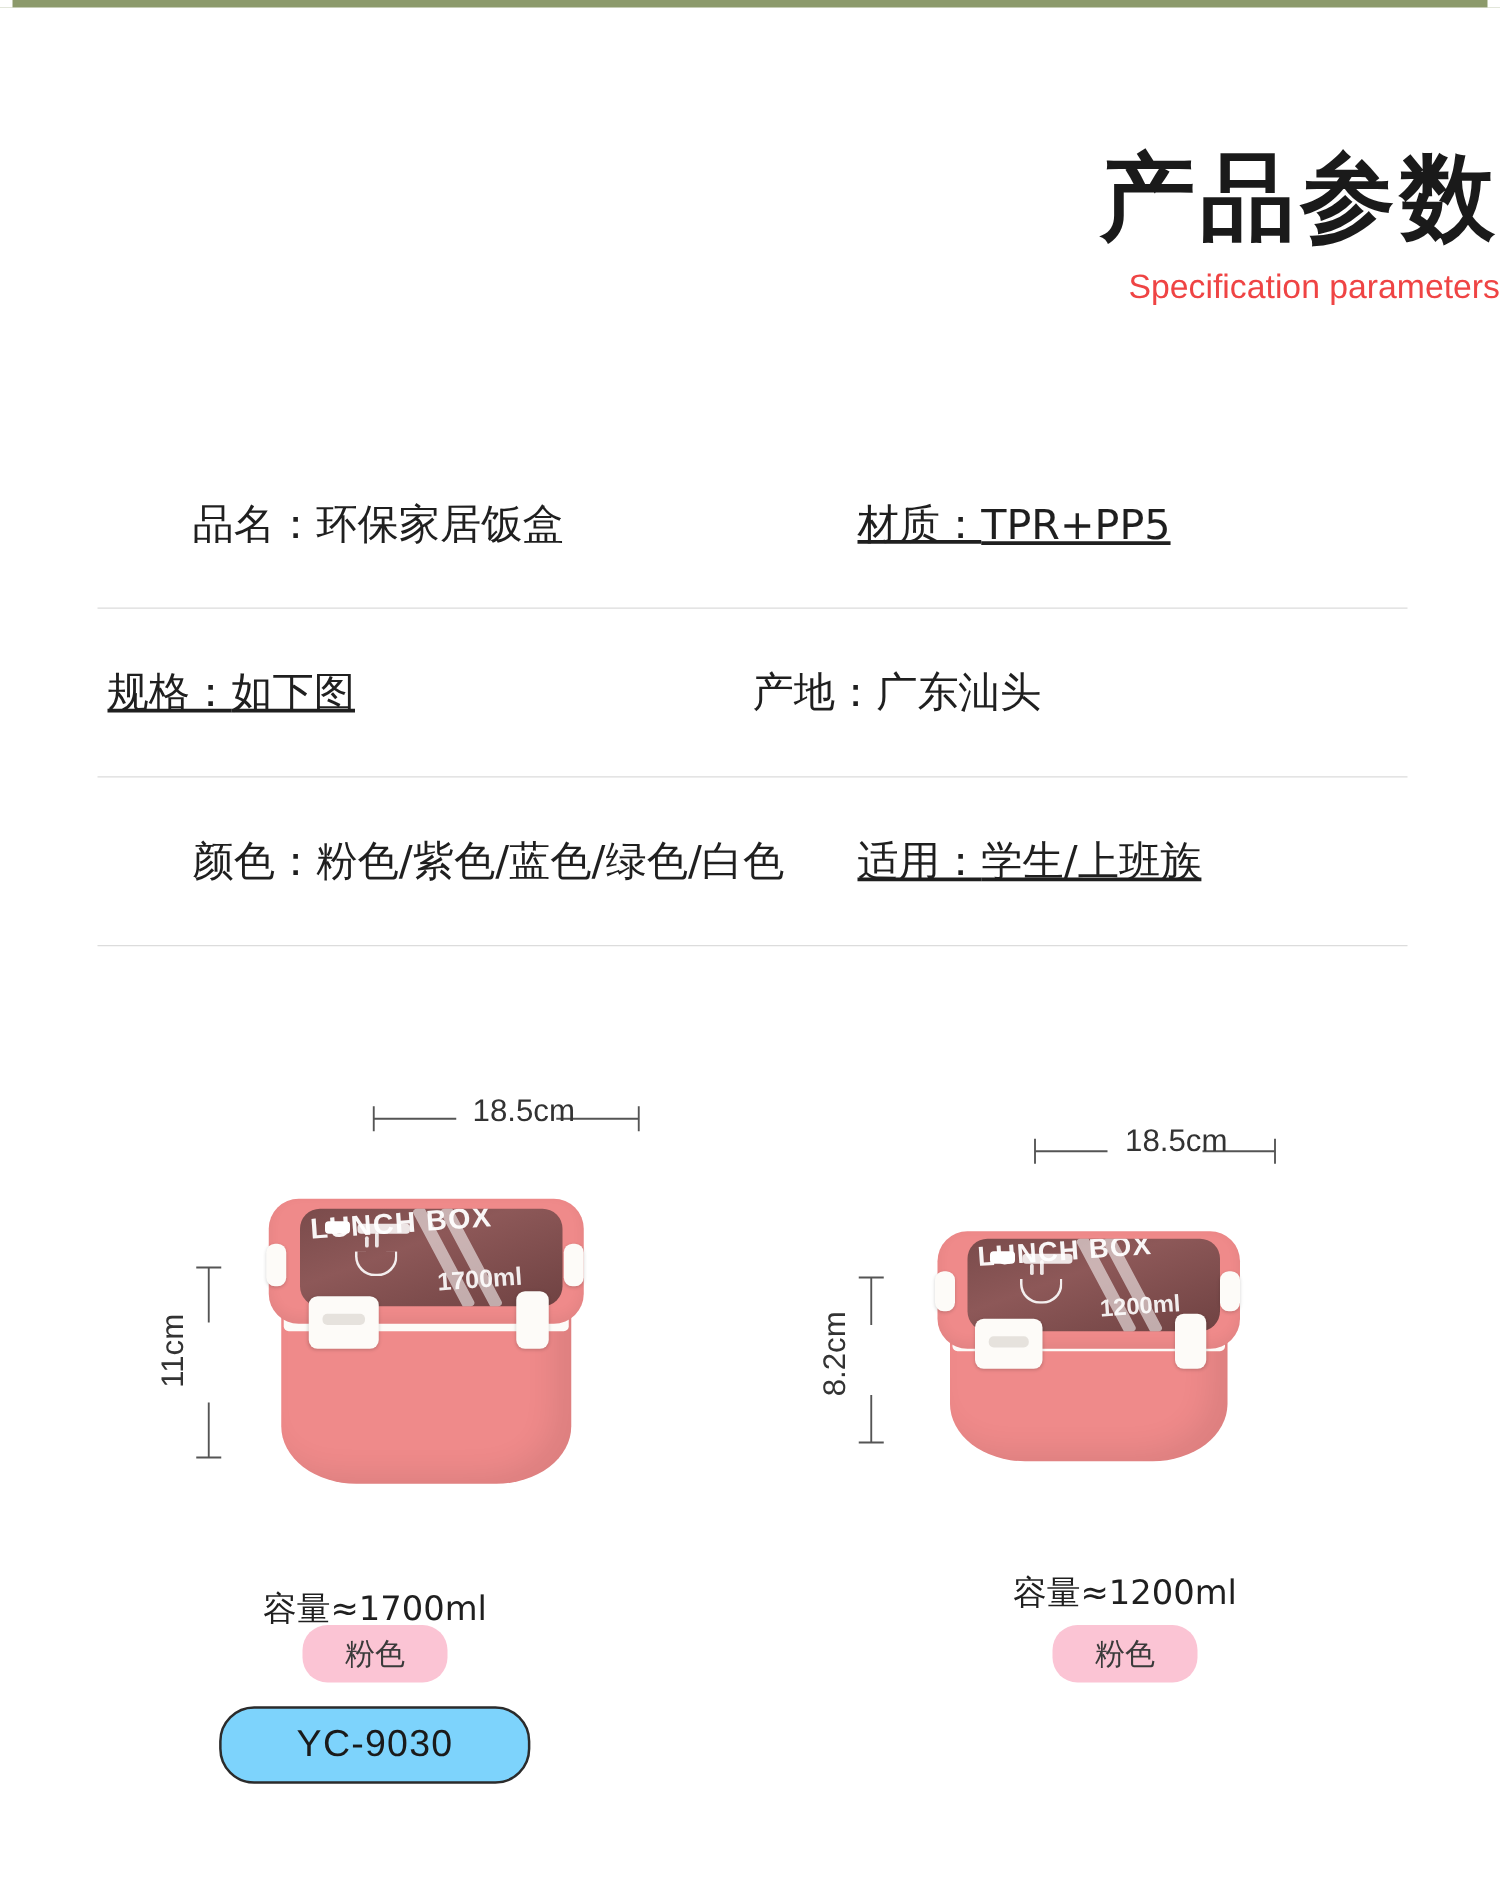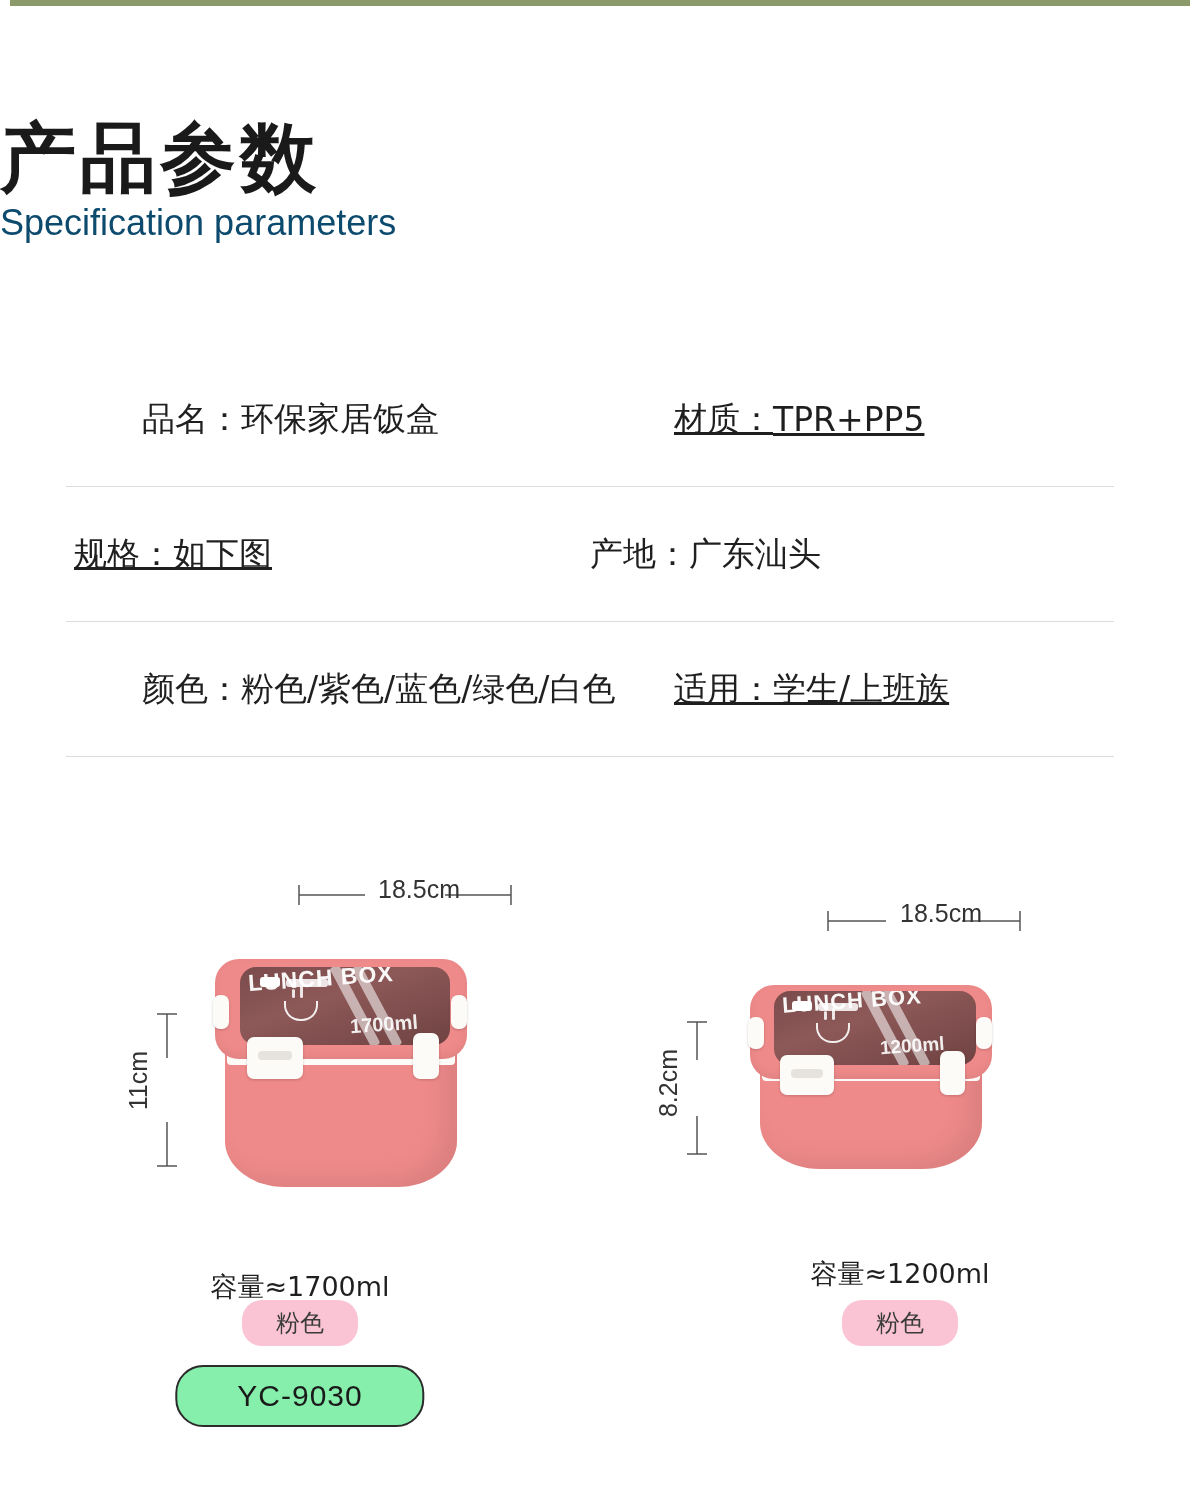--- a/index.html
+++ b/index.html
@@ -35,43 +35,43 @@
     width: 10px; height: 6px;
     background: #ffffff;
   }
 
   
   .title-wrap {
     position: absolute;
     top: 120px;
     left: 0;
     width: 1200px;
-    text-align: left;
+    text-align: right;
   }
   .title-cn {
     font-size: 76px;
     font-weight: bold;
     letter-spacing: 4px;
     color: #1a1a1a;
     line-height: 1;
     font-family: "DejaVu Sans", sans-serif;
   }
   .title-en {
-    margin-top: 6px;
-    font-size: 36px;
-    color: #0c4a6e;
+    margin-top: 18px;
+    font-size: 27px;
+    color: #ef4444;
     font-family: "Liberation Sans", sans-serif;
     letter-spacing: 0px;
   }
 
   
   .spec-table {
     position: absolute;
     top: 352px;
-    left: 66px;
+    left: 78px;
     width: 1048px;
   }
   .spec-row {
     display: flex;
     height: 134px;
     border-bottom: 1px solid #dcdcdc;
     align-items: center;
   }
   .spec-row:last-child {
     border-bottom: 1px solid #dcdcdc;
@@ -245,21 +245,21 @@
     position: absolute;
     left: 50%;
     transform: translateX(-50%);
     border: 2px solid #2b2b2b;
     border-radius: 28px;
     padding: 12px 60px;
     font-size: 30px;
     color: #1a1a1a;
     font-family: "Liberation Sans", sans-serif;
     letter-spacing: 1px;
-    background: #86efac;
+    background: #7dd3fc;
   }
 </style>
 </head>
 <body>
 
 <div class="top-strip">
   <div class="left-cap"></div>
   <div class="right-cap"></div>
 </div>
 

